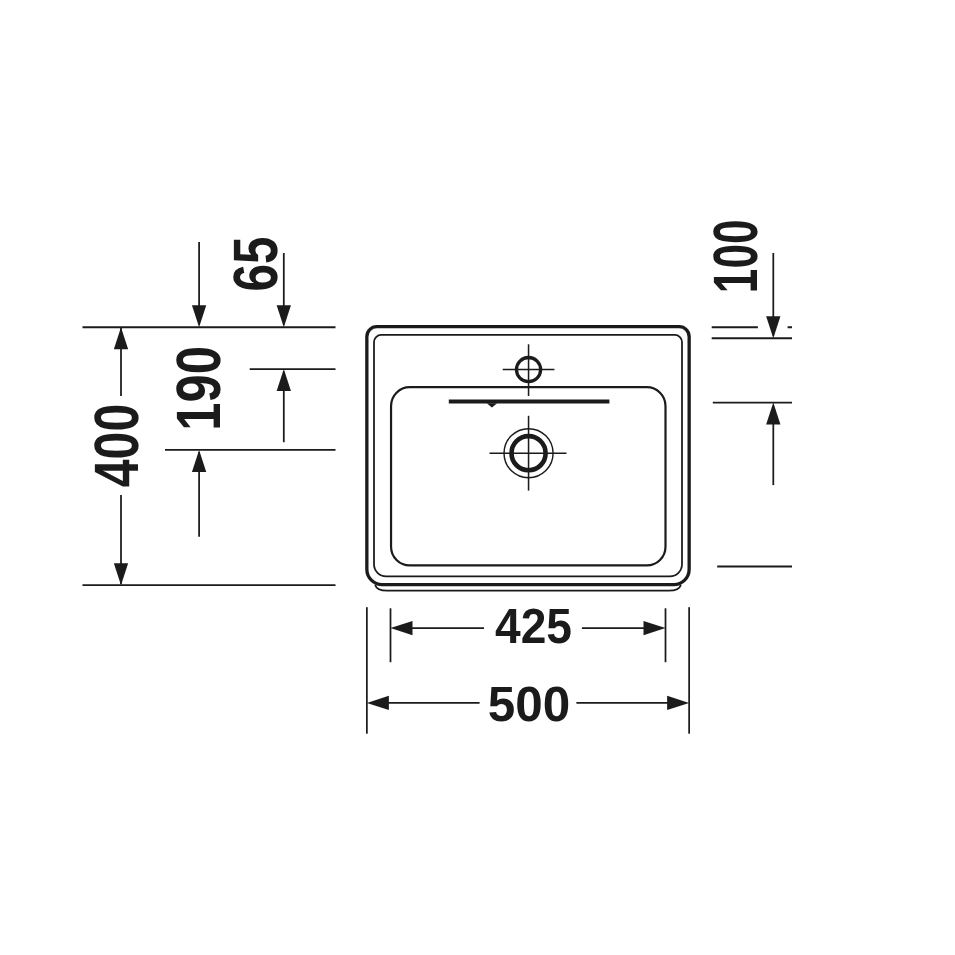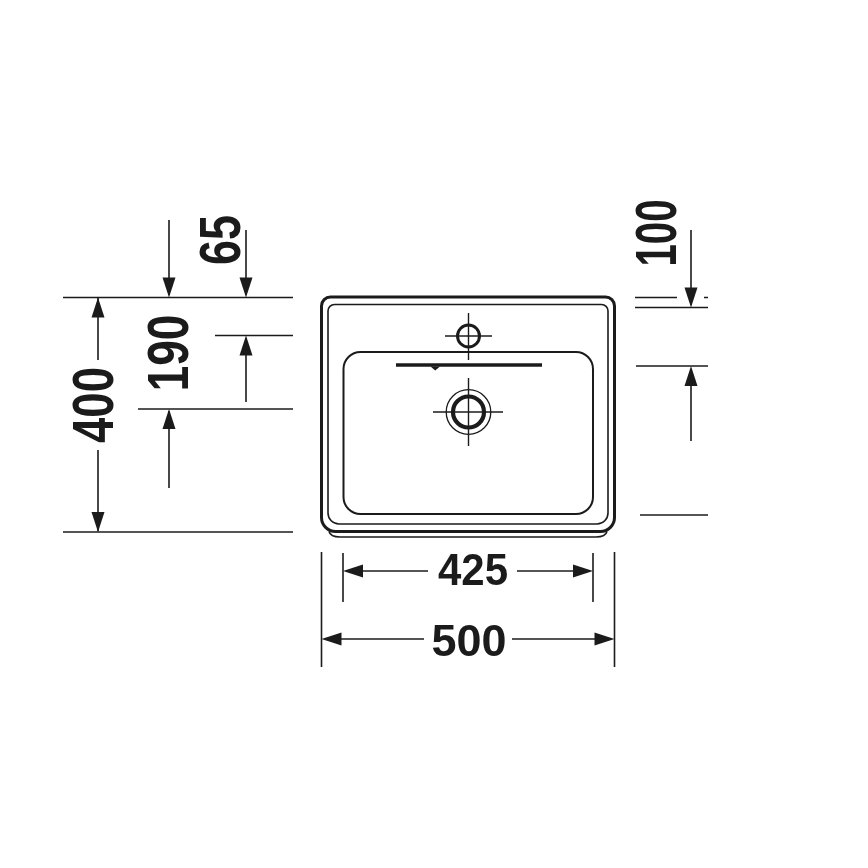--- a/index.html
+++ b/index.html
@@ -1,16 +1,16 @@
 <!DOCTYPE html>
 <html><head>
 <meta charset="utf-8">
 <style>
   html,body{margin:0;padding:0;background:#fff;}
-  .canvas{position:relative;width:708px;height:868px;background:#fff;overflow:hidden;}
+  .canvas{position:relative;width:708px;height:868px;background:#fff;overflow:hidden;padding-left:12px;}
   svg{display:block;}
   .ln{stroke:#1b1b1b;fill:none;stroke-linecap:butt;}
   .w13{stroke-width:1.3;}
   .w14{stroke-width:1.4;}
   .w16{stroke-width:1.6;}
   .w20{stroke-width:2;}
   .w30{stroke-width:3;}
   .w35{stroke-width:3.5;}
   .w42{stroke-width:4.2;}
   .ah{fill:#1b1b1b;stroke:none;}

